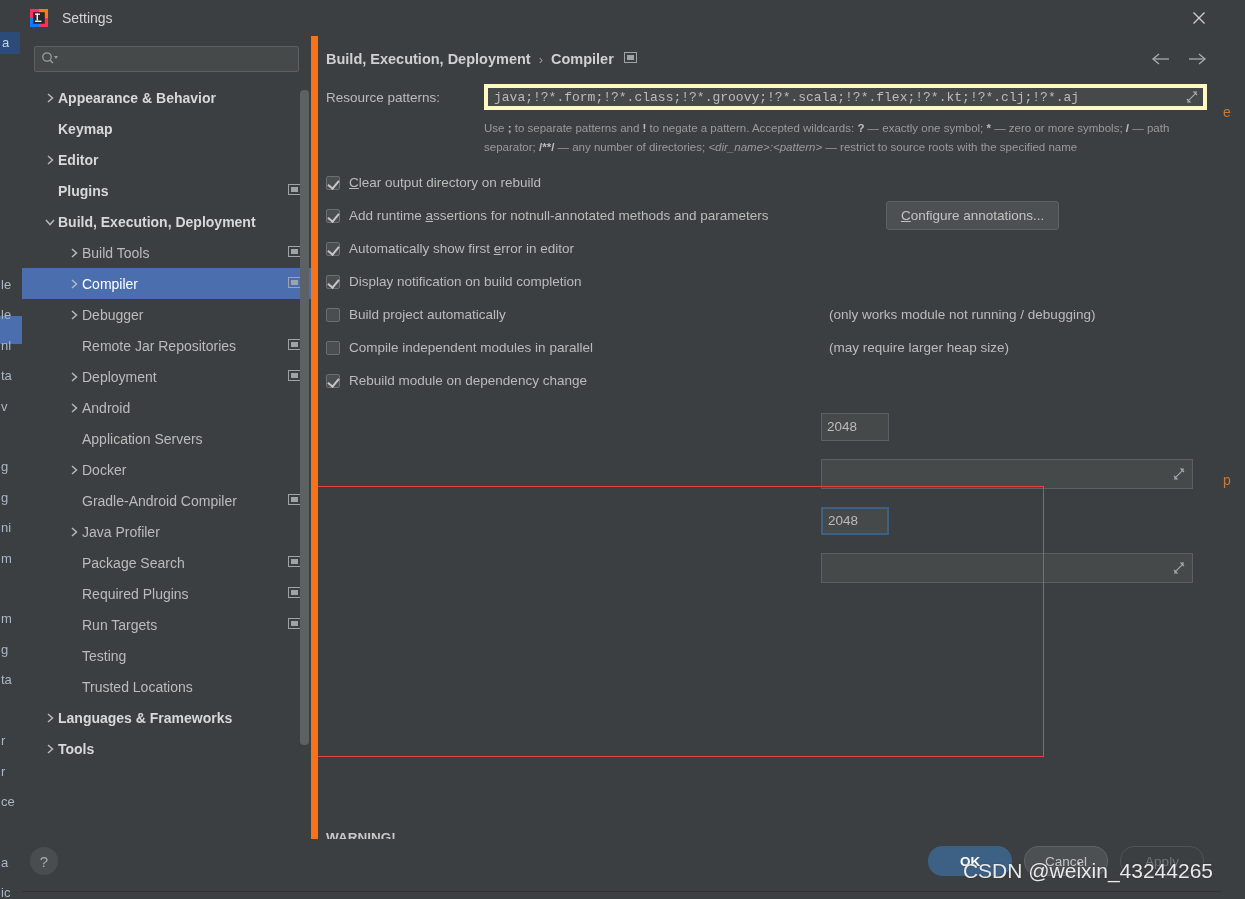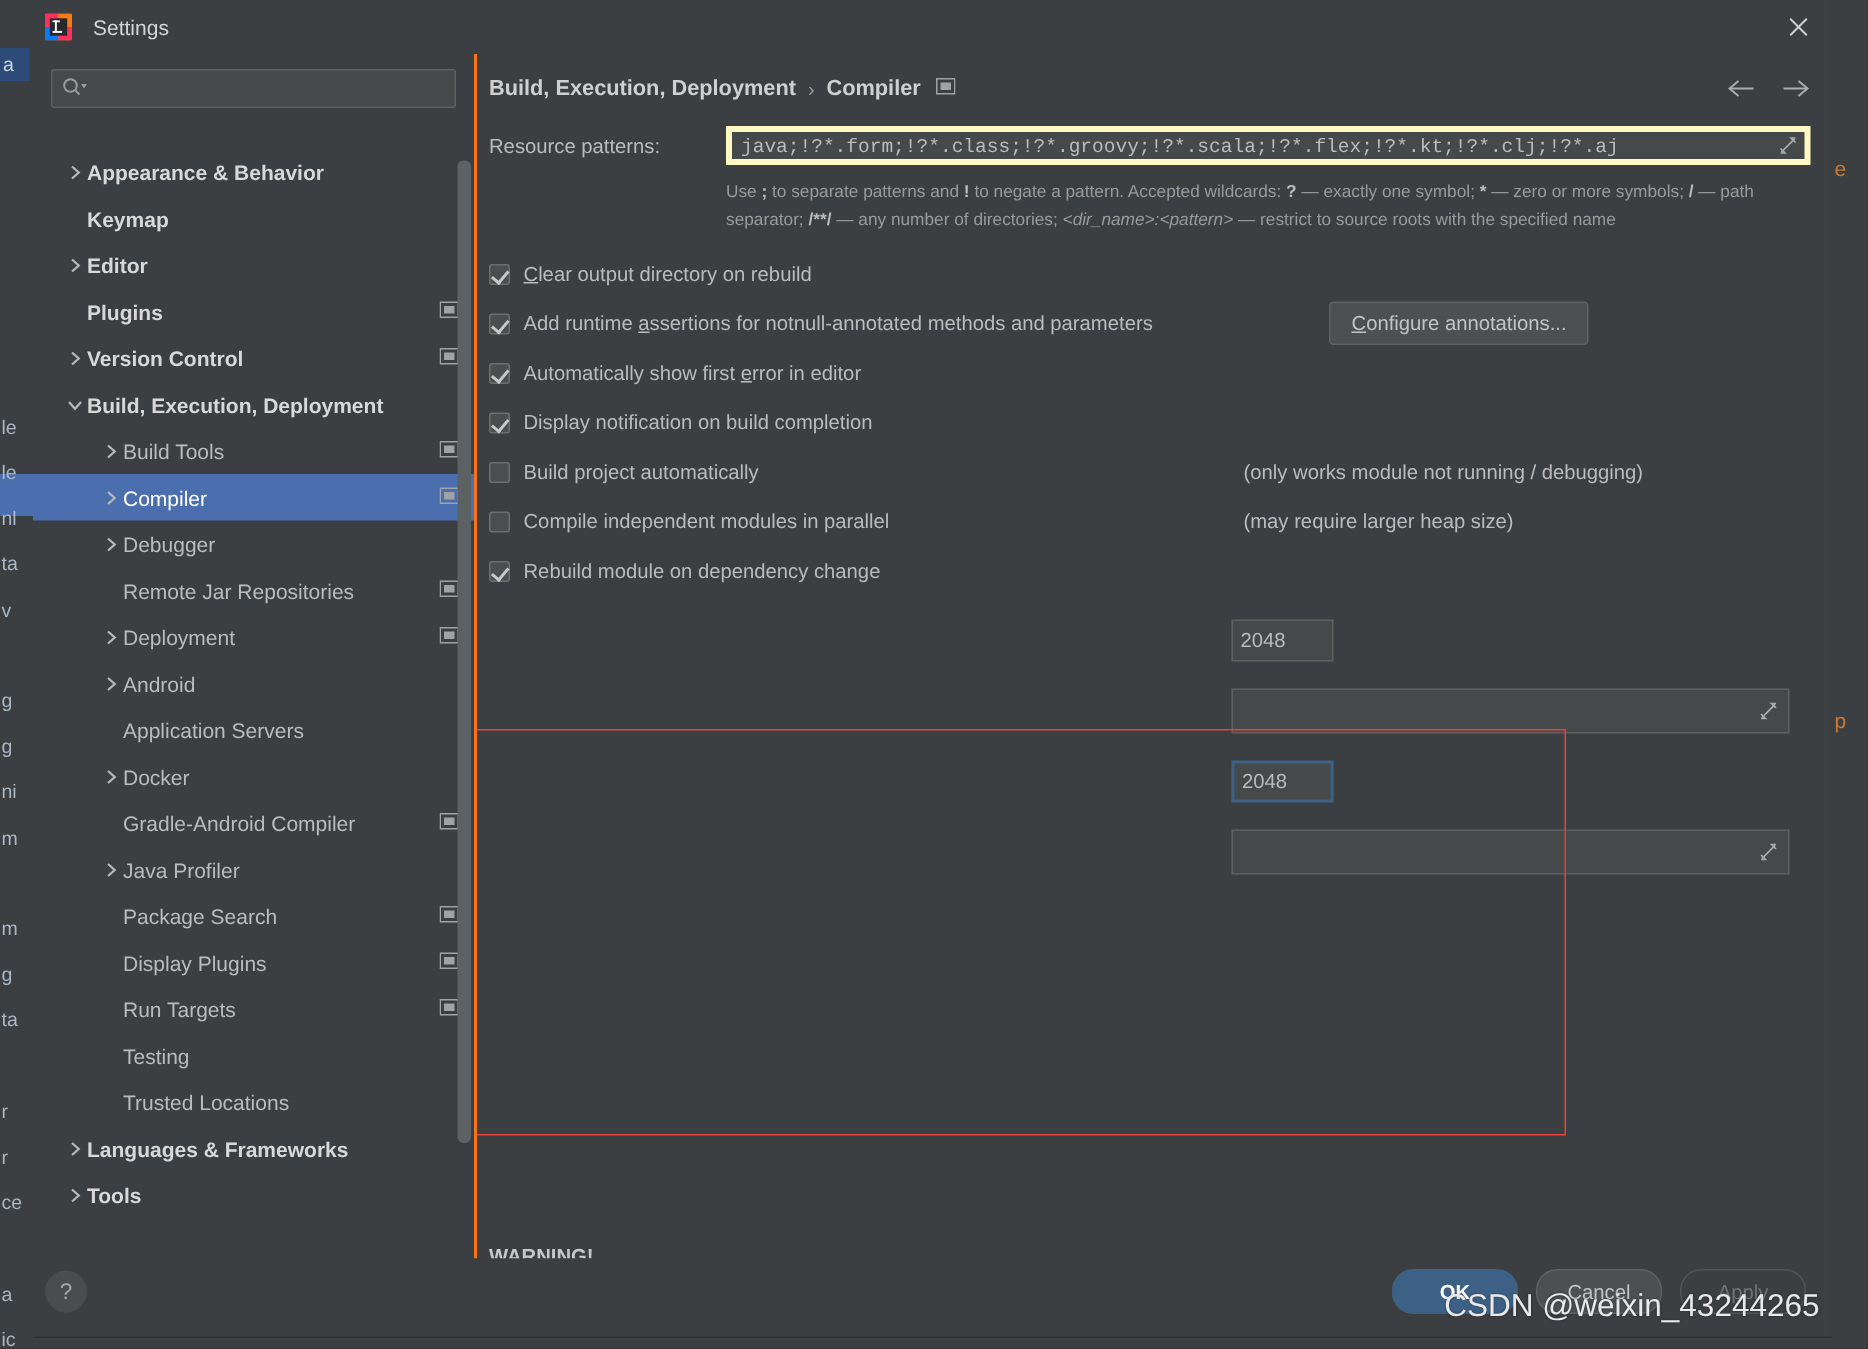--- a/index.html
+++ b/index.html
@@ -45,21 +45,21 @@
   #dialog-title { margin-left: 14px; font-size: 14px; color: #d4d4d4; }
   #close-btn { position: absolute; right: 10px; top: 6px; width: 24px; height: 24px;
     display: flex; align-items: center; justify-content: center; cursor: pointer; }
 
   
   #dialog-body { flex: 1; display: flex; min-height: 0; }
 
   
   #sidebar { width: 296px; background: #3c3f41; flex: none;
     display: flex; flex-direction: column; position: relative;
-    border-right: 2px solid #f97316; gap: 17px; }
+    border-right: 7px solid #f97316; }
   #search-wrap { padding: 10px 12px 8px 12px; flex: none; }
   #search-box { height: 26px; background: #45494a; border: 1px solid #5e6060;
     border-radius: 2px; display: flex; align-items: center; padding: 0 6px; }
   #search-icon { flex: none; margin-right: 3px; }
   #search-input { flex: 1; background: transparent; border: 0; outline: none;
     color: #bbbbbb; font-family: "Liberation Sans", sans-serif; font-size: 13px; }
   #tree { flex: 1; overflow: hidden; position: relative; padding-top: 2px; }
   .tree-row { height: 31px; display: flex; align-items: center;
     padding-left: 14px; padding-right: 10px; cursor: pointer; position: relative; }
   .tree-row.selected { background: #4b6eaf; }
@@ -269,32 +269,20 @@
               <span class="arrow empty"></span>
               <span class="tree-label">Plugins</span>
               <span class="badge"><svg width="13" height="13" viewBox="0 0 13 13">
                   <rect x="0.5" y="1.5" width="12" height="10" fill="none" stroke="#9fa3a5" stroke-width="1"></rect>
                   <rect x="3" y="4" width="7" height="5" fill="#9fa3a5"></rect>
                 </svg></span>
             </div>
             <div class="tree-row lvl0 bold">
               <span class="arrow">
                 <svg width="12" height="12" viewBox="0 0 12 12">
-                  <polyline points="4,2 8.5,6 4,10" fill="none" stroke="#b6b9ba" stroke-width="1.5"></polyline>
-                </svg>
-              </span>
-              <span class="tree-label">Version Control</span>
-              <span class="badge"><svg width="13" height="13" viewBox="0 0 13 13">
-                  <rect x="0.5" y="1.5" width="12" height="10" fill="none" stroke="#9fa3a5" stroke-width="1"></rect>
-                  <rect x="3" y="4" width="7" height="5" fill="#9fa3a5"></rect>
-                </svg></span>
-            </div>
-            <div class="tree-row lvl0 bold">
-              <span class="arrow">
-                <svg width="12" height="12" viewBox="0 0 12 12">
                   <polyline points="2,4 6,8.5 10,4" fill="none" stroke="#b6b9ba" stroke-width="1.5"></polyline>
                 </svg>
               </span>
               <span class="tree-label">Build, Execution, Deployment</span>
             </div>
             <div class="tree-row lvl1">
               <span class="arrow">
                 <svg width="12" height="12" viewBox="0 0 12 12">
                   <polyline points="4,2 8.5,6 4,10" fill="none" stroke="#b6b9ba" stroke-width="1.5"></polyline>
                 </svg>
@@ -379,21 +367,21 @@
               <span class="tree-label">Java Profiler</span>
             </div>
             <div class="tree-row lvl1b">
               <span class="tree-label">Package Search</span>
               <span class="badge"><svg width="13" height="13" viewBox="0 0 13 13">
                   <rect x="0.5" y="1.5" width="12" height="10" fill="none" stroke="#9fa3a5" stroke-width="1"></rect>
                   <rect x="3" y="4" width="7" height="5" fill="#9fa3a5"></rect>
                 </svg></span>
             </div>
             <div class="tree-row lvl1b">
-              <span class="tree-label">Display Plugins</span>
+              <span class="tree-label">Required Plugins</span>
               <span class="badge"><svg width="13" height="13" viewBox="0 0 13 13">
                   <rect x="0.5" y="1.5" width="12" height="10" fill="none" stroke="#9fa3a5" stroke-width="1"></rect>
                   <rect x="3" y="4" width="7" height="5" fill="#9fa3a5"></rect>
                 </svg></span>
             </div>
             <div class="tree-row lvl1b">
               <span class="tree-label">Run Targets</span>
               <span class="badge"><svg width="13" height="13" viewBox="0 0 13 13">
                   <rect x="0.5" y="1.5" width="12" height="10" fill="none" stroke="#9fa3a5" stroke-width="1"></rect>
                   <rect x="3" y="4" width="7" height="5" fill="#9fa3a5"></rect>

